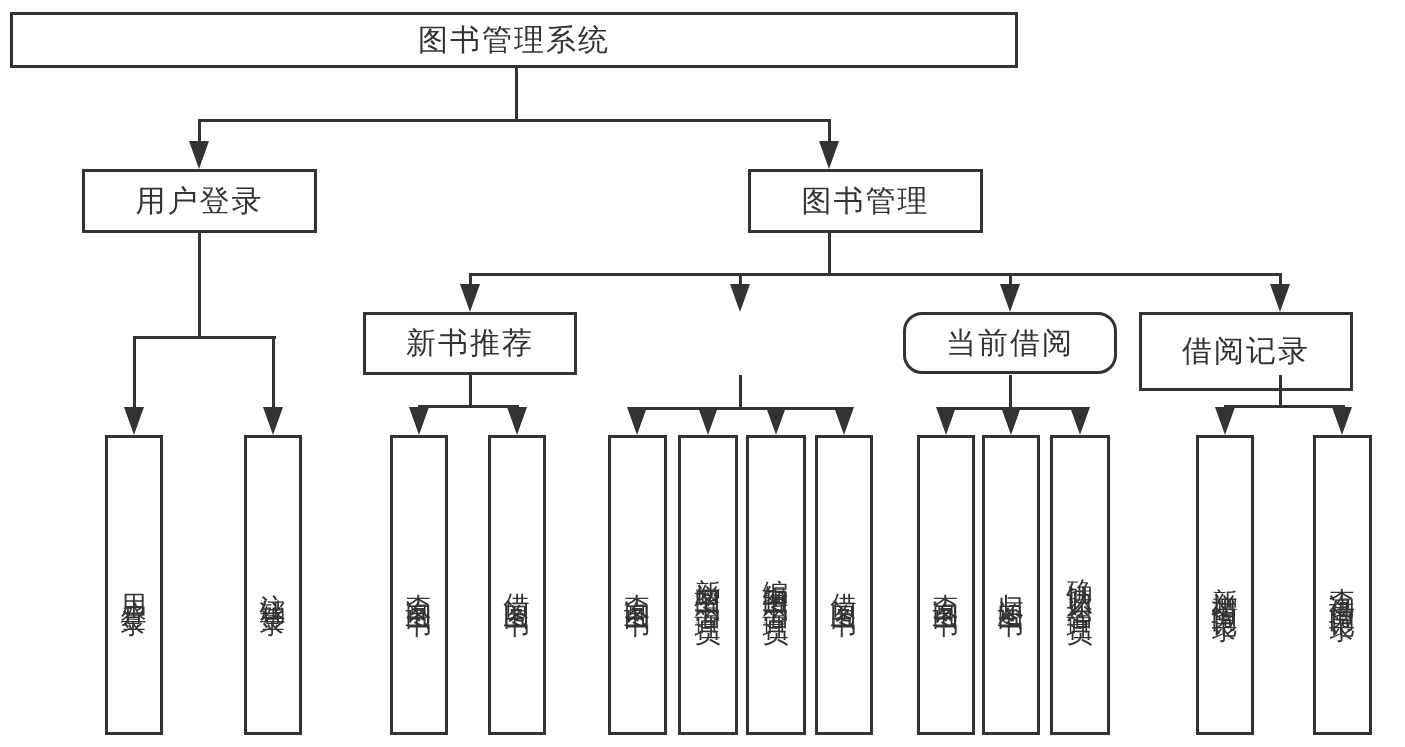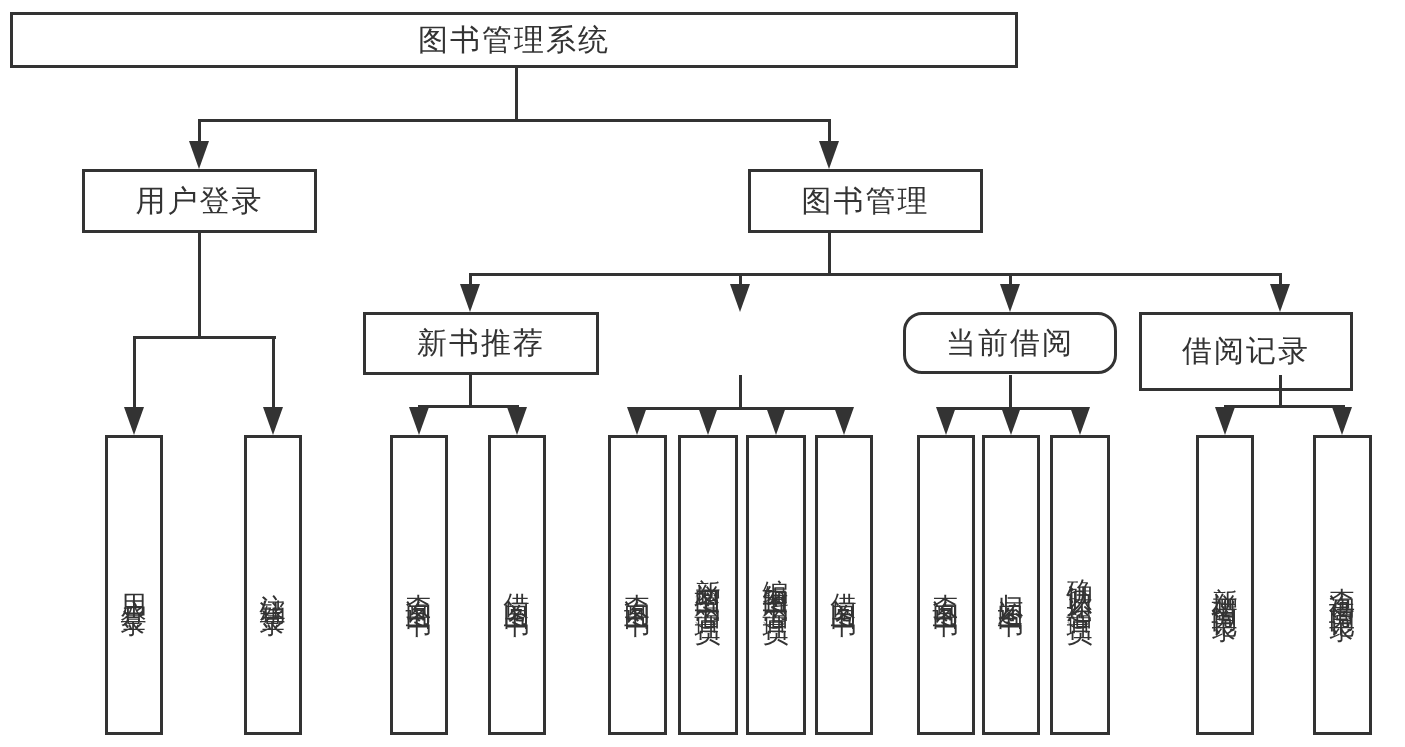--- a/index.html
+++ b/index.html
@@ -64,21 +64,21 @@
   </div>
 
   <div class="box hbox" style="left:82px; top:169px; width:235px; height:64px;">
     <span>用户登录</span>
   </div>
 
   <div class="box hbox" style="left:748px; top:169px; width:235px; height:64px;">
     <span>图书管理</span>
   </div>
 
-  <div class="box hbox" style="left:363px; top:312px; width:236px; height:63px;">
+  <div class="box hbox" style="left:363px; top:312px; width:214px; height:63px;">
     <span>新书推荐</span>
   </div>
 
 
   <div class="box hbox" style="left:903px; top:312px; width:214px; height:62px;border-radius:19px;">
     <span>当前借阅</span>
   </div>
 
   <div class="box hbox" style="left:1139px; top:312px; width:214px; height:79px;">
     <span>借阅记录</span>

